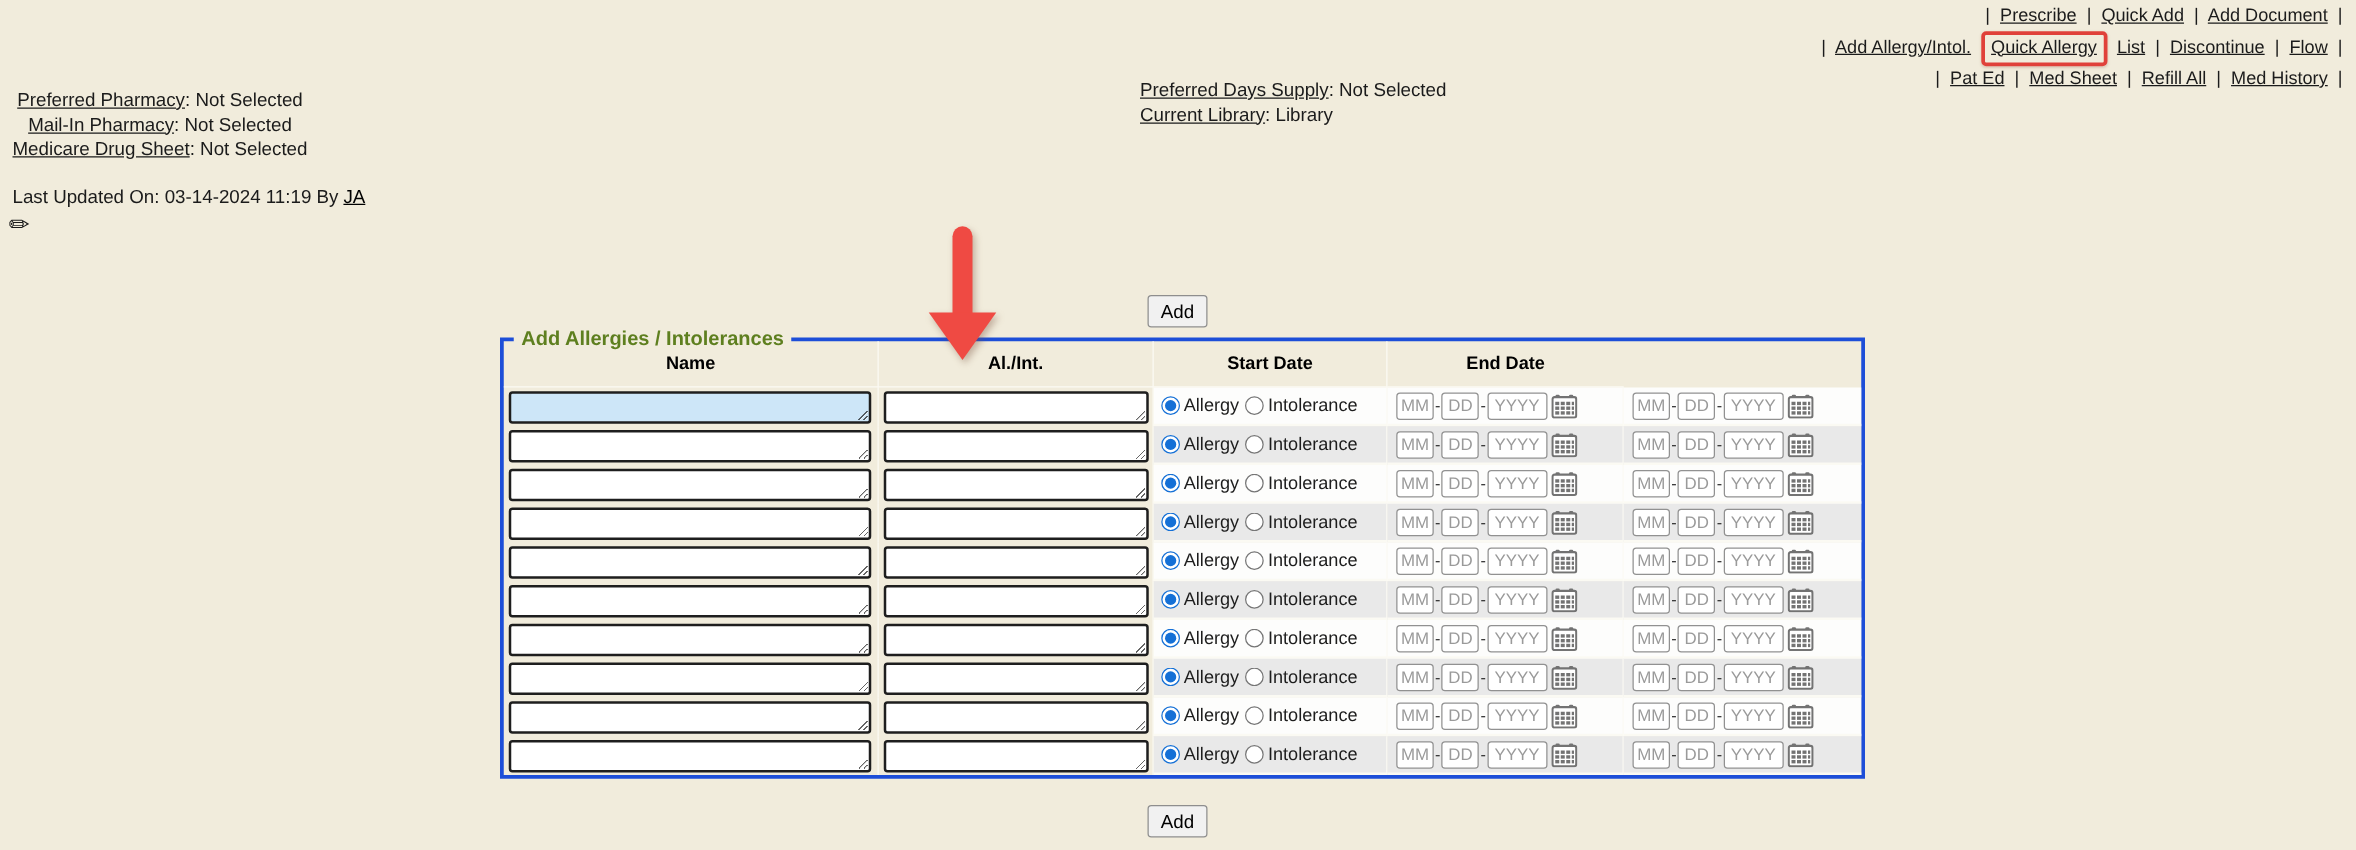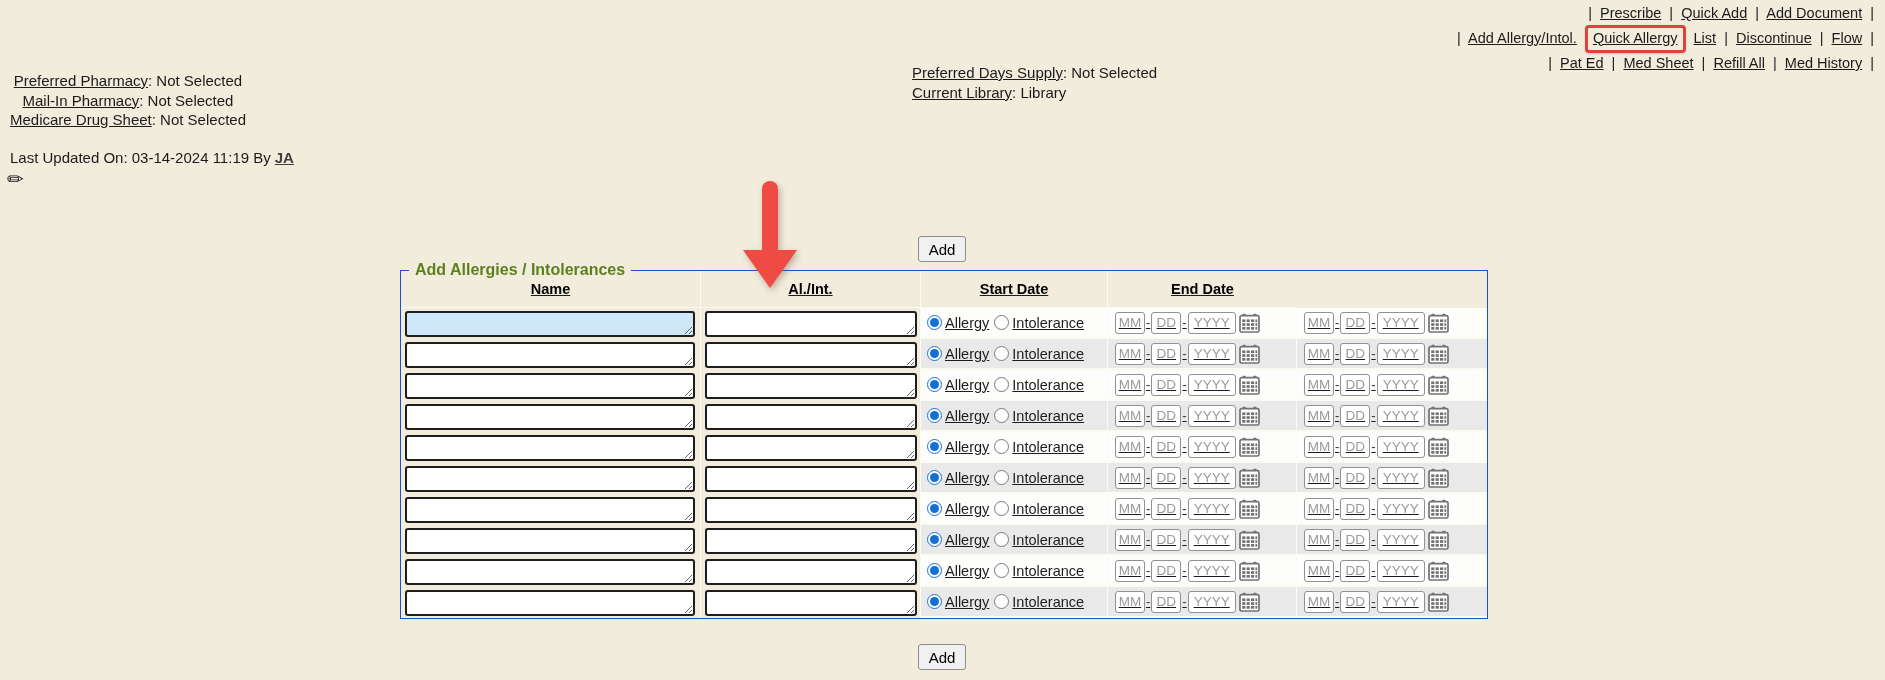--- a/index.html
+++ b/index.html
@@ -13,32 +13,32 @@
   .nav{position:absolute;top:3px;right:7px;text-align:right;font-size:14.5px;line-height:21.5px;white-space:nowrap;}
   .nav a{color:#1b1b1b;text-decoration:underline;cursor:pointer;}
   .nav .sep{margin:0 4px;color:#1b1b1b;}
   .redbox{display:inline-block;border:3px solid #e0413a;border-radius:4px;padding:0 5px 1px 5px;margin:0 4px;box-shadow:0 1px 2px rgba(150,90,70,.25);}
   
   .infoblock{position:absolute;font-size:15px;line-height:19.5px;white-space:nowrap;}
   #info-left{left:10px;top:71px;text-align:center;}
   #info-middle{left:912px;top:63px;}
   .infoblock a{color:#1b1b1b;text-decoration:underline;cursor:pointer;}
   #last-updated{position:absolute;left:10px;top:149px;font-size:15px;white-space:nowrap;}
-  #last-updated a{color:#404040;text-decoration:underline;cursor:pointer;margin-left:4px;font-weight:bold;}
+  #last-updated a{color:#000000;text-decoration:underline;cursor:pointer;margin-left:4px;}
   #pencil{position:absolute;left:7px;top:167px;font-size:20px;color:#1a1a1a;cursor:pointer;}
   
   .arrow-wrap{position:absolute;left:0;top:0;z-index:30;filter:drop-shadow(2px 3px 3px rgba(120,80,60,.4));pointer-events:none;}
   .arrow-shaft{position:absolute;left:762px;top:181px;width:16px;height:71px;background:#ef4a43;border-radius:8px 8px 0 0;}
   .arrow-head{position:absolute;left:743px;top:250px;width:0;height:0;border-left:27px solid transparent;border-right:27px solid transparent;border-top:38px solid #ef4a43;}
   
   .add-btn{position:absolute;left:918px;width:48px;height:26px;background:#f1f1f1;border:1px solid #8e8e8e;border-radius:3px;font-family:"Liberation Sans",sans-serif;font-size:15px;color:#000;cursor:pointer;padding:0;}
   #add-top{top:236px;}
   #add-bottom{top:644px;}
   
-  .fieldset{position:absolute;left:400px;top:270px;width:1086px;border:1px solid #1d4ed8;text-decoration:underline;}
+  .fieldset{position:absolute;left:400px;top:270px;width:1086px;border:3px solid #1d4ed8;}
   .legend{position:absolute;top:-11px;left:8px;background:#f1ecdc;padding:0 6px;font-size:16px;font-weight:bold;color:#5e7f1f;line-height:20px;}
   .trow{display:grid;grid-template-columns:300px 220px 187px 189px 190px;}
   .hrow{height:37px;}
   .drow{height:31px;}
   .cell{border-right:1px solid #fbfaf3;display:flex;align-items:center;overflow:hidden;}
   .cell:last-child{border-right:none;}
   .hcell{justify-content:center;font-weight:bold;font-size:14.5px;border-bottom:1px solid #fbfaf3;color:#000;}
   .name-cell,.reaction-cell{justify-content:flex-start;padding-left:4px;}
   .shade{border-bottom:2px solid #fbfaf3;}
   .drow:nth-child(odd) .shade{background:#fdfdfc;}

